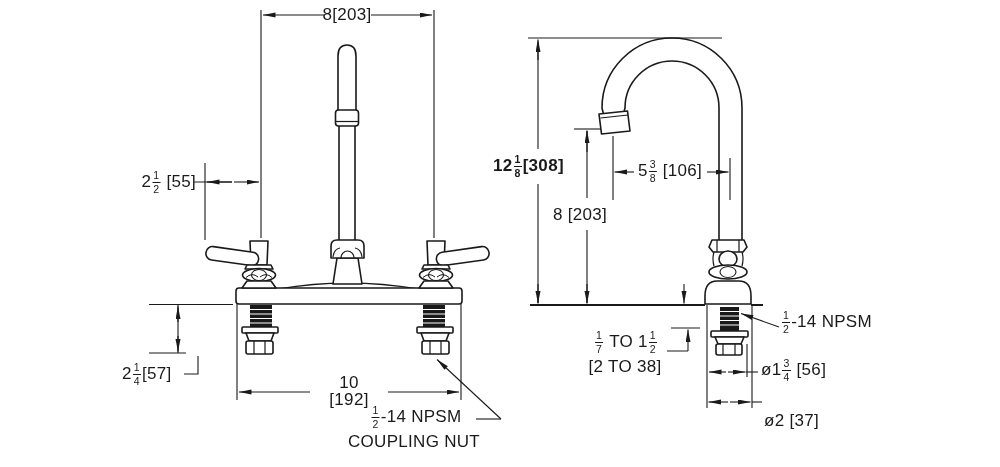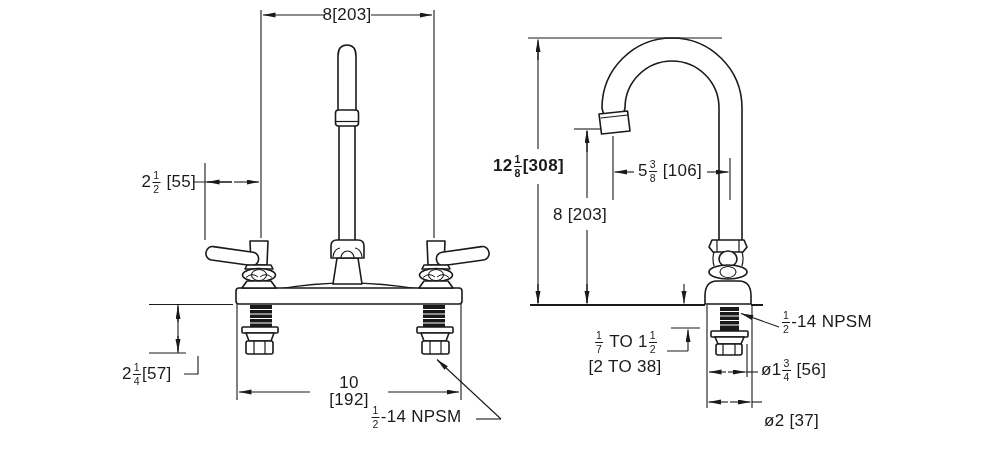--- a/index.html
+++ b/index.html
@@ -202,20 +202,23 @@
       <span>[192]</span>
   </div>
 
   <div class="lbl cc" style="left:416px;top:417px;">
     <span class="frac">
         <span class="n">1</span>
         <span class="d">2</span>
       </span>
       <span>-14 NPSM</span>
   </div>
+  <div class="lbl cc" style="left:414px;top:441px;">
+    <span>COUPLING NUT</span>
+  </div>
 
   <div class="lbl lc" style="left:493px;top:166px;font-weight:bold;">
     <span>12</span>
       <span class="frac">
         <span class="n">1</span>
         <span class="d">8</span>
       </span>
       <span>[308]</span>
   </div>
 

